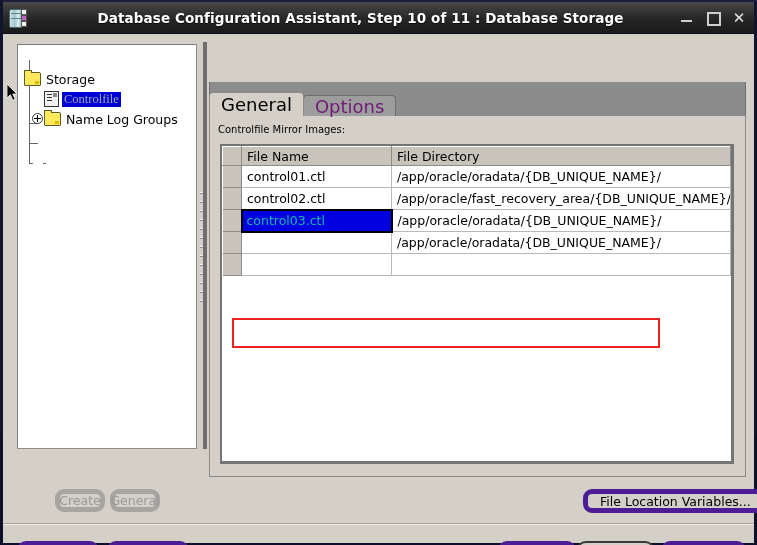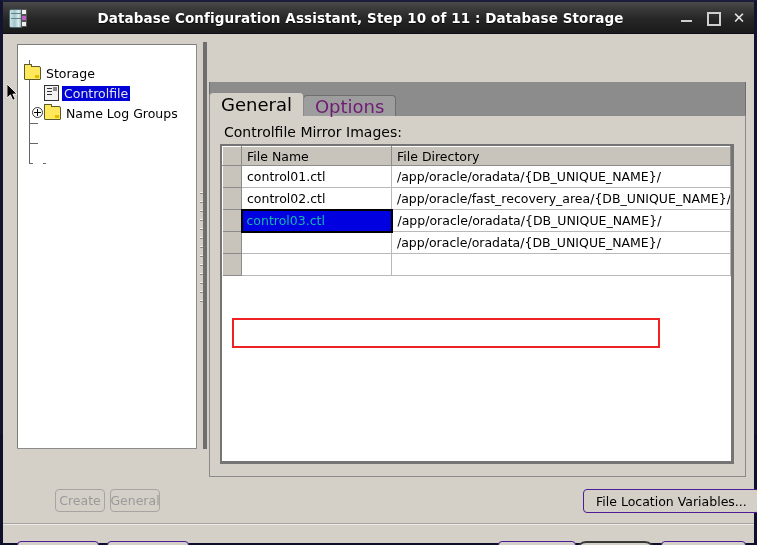--- a/index.html
+++ b/index.html
@@ -216,21 +216,22 @@
   .docicon::after {
     content: "";
     position: absolute;
     right: 1px; top: 1px;
     width: 4px; height: 4px;
     background: #888;
   }
   .tree-label { padding: 0 2px; }
   .tree-row.selected .tree-label {
     background: #0000d8;
-    color: #e5e5e5;
+    color: #a3a3a3;
+    font-family: Liberation Serif, serif;
   }
 
   
   #divider {
     position: absolute;
     left: 194px; top: 8px;
     width: 10px; height: 407px;
     background: #d4d0c8;
   }
   #divider .grip {
@@ -295,22 +296,22 @@
     position: absolute;
     left: 206px; top: 81px;
     width: 537px; height: 362px;
     box-sizing: border-box;
     background: #d4d0c8;
     border: 1px solid #8a8a8a;
     border-top: 1px solid #8a8a8a;
   }
   #mirror-label {
     position: absolute;
-    left: 14px; top: 8px;
-    font-size: 14px;
+    left: 8px; top: 8px;
+    font-size: 10px;
     text-align: center;
   }
 
   
   #table-wrap {
     position: absolute;
     left: 10px; top: 28px;
     width: 514px; height: 320px;
     box-sizing: border-box;
     background: #ffffff;
@@ -373,22 +374,22 @@
     z-index: 9;
   }
 
   
   .btn {
     display: inline-flex;
     align-items: center;
     justify-content: center;
     box-sizing: border-box;
     background: #d4d0c8;
-    border: 1px solid #4c1d95;
-    border-radius: 4px;
+    border: 5px solid #4c1d95;
+    border-radius: 9px;
     font-size: 12.5px;
     color: #000;
     height: 24px;
     padding: 0 12px;
     cursor: default;
     font-family: "DejaVu Sans", sans-serif;
     white-space: nowrap;
   }
   .btn.disabled {
     color: #9a9a9a;
@@ -449,21 +450,21 @@
   <div id="client">
 
     <div id="tree-panel">
 
       <div class="tline" style="left:11px; top:15px; width:1px; height:104px;"></div>
       <div class="tline" style="left:11px; top:78px; width:9px; height:1px;"></div>
       <div class="tline" style="left:11px; top:98px; width:9px; height:1px;"></div>
       <div class="tline" style="left:11px; top:118px; width:4px; height:1px;"></div>
       <div class="tline" style="left:25px; top:118px; width:3px; height:1px;"></div>
 
-      <div class="tree-row lvl0" style="margin-top:18px;">
+      <div class="tree-row lvl0" style="margin-top:24px;">
         <span class="handle h0"></span>
         <span class="folder"></span>
         <span class="tree-label">Storage</span>
       </div>
 
       <div class="tree-row lvl1 selected">
         <span class="docicon"></span>
         <span class="tree-label">Controlfile</span>
       </div>
 

